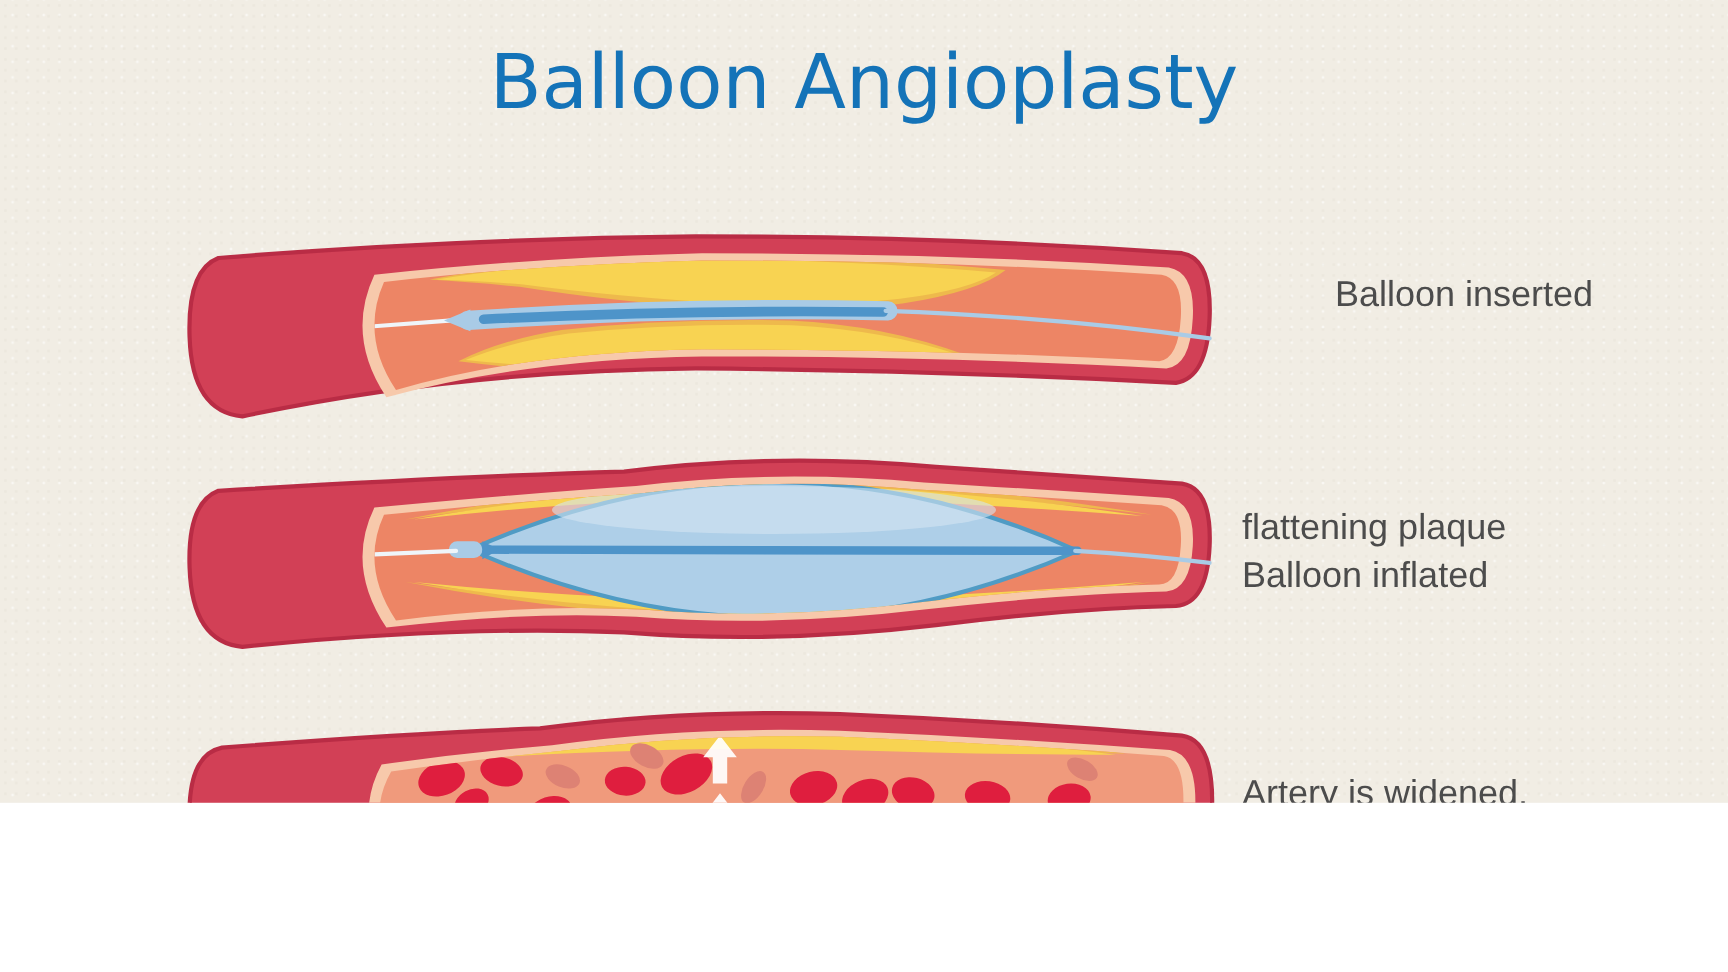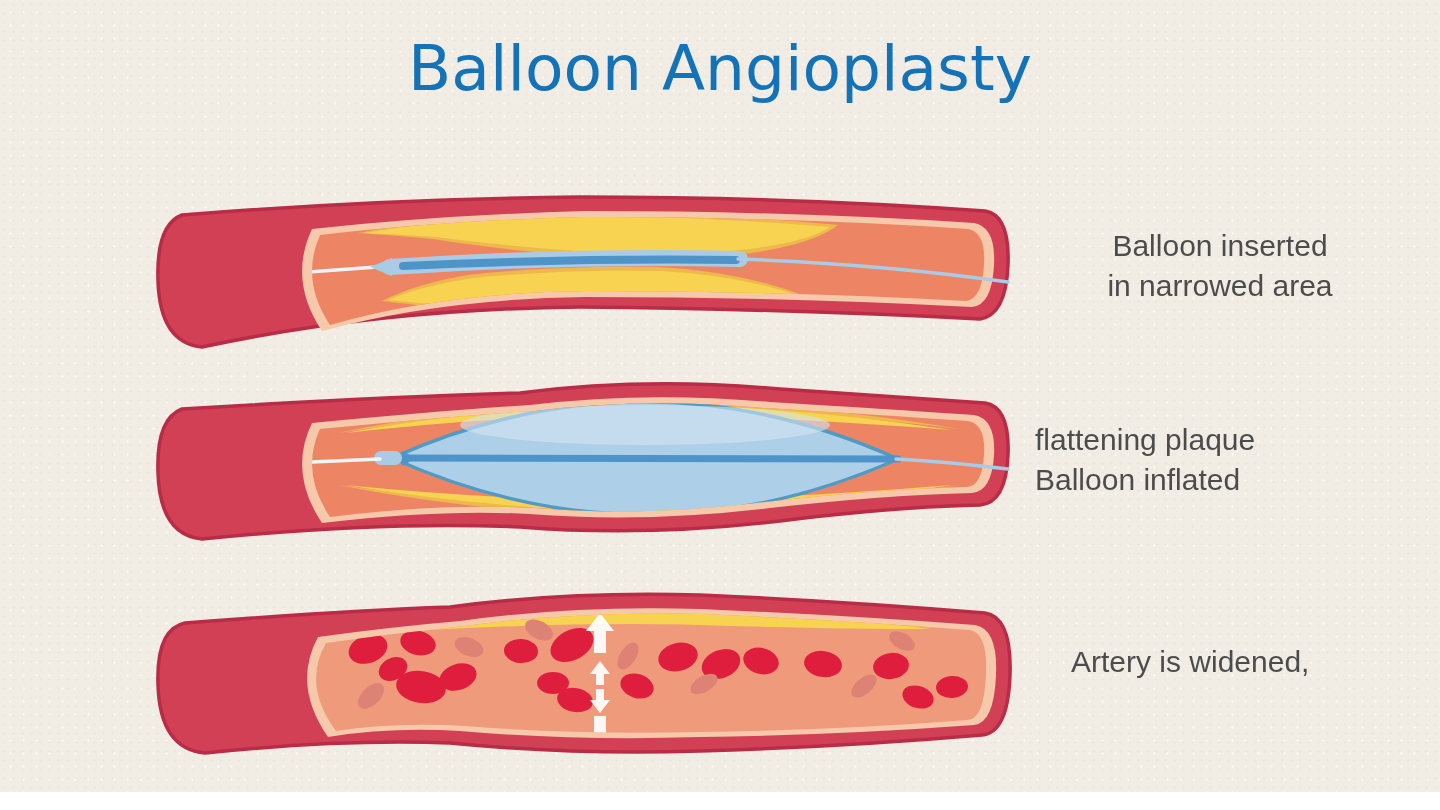--- a/index.html
+++ b/index.html
@@ -9,21 +9,21 @@
     --plaque-yellow:#f8d352; --plaque-gold:#eeb94c;
     --catheter-blue:#4e94c9; --catheter-sheath:#a9cbe6;
     --balloon-fill:#aecfe8; --balloon-outline:#509bc4; --balloon-highlight:#d4e5f2;
     --wire-light:#eff5fa; --blood-cell-red:#df1e3e; --blood-cell-muted:#dd8274;
     --arrow-white:#ffffff;
   }
   *{margin:0;padding:0;box-sizing:border-box;}
   html,body{width:100%;height:100%;}
   body{font-family:"Liberation Sans",sans-serif;}
   .page{
-    position:relative;width:1440px;height:792px;overflow:hidden;
+    position:relative;width:1440px;height:669px;overflow:hidden;
     background-color:var(--background);
     background-image:
       radial-gradient(rgba(160,150,130,0.06) 1px, transparent 1.4px),
       radial-gradient(rgba(255,255,255,0.55) 1px, transparent 1.4px);
     background-size:9px 9px,13px 13px;
     background-position:0 0,4px 6px;
   }
   .title{
     position:absolute;top:32px;left:0;right:0;text-align:center;
     font-family:"DejaVu Sans",sans-serif;font-weight:400;
@@ -32,21 +32,21 @@
   .stage-figure{position:absolute;width:880px;height:180px;}
   .fig-1{left:140px;top:185px;}
   .fig-2{left:140px;top:375px;}
   .fig-3{left:140px;top:583px;}
   .caption{
     position:absolute;left:1035px;width:370px;
     font-size:30px;line-height:40px;color:var(--label-gray);
   }
   .cap-1{top:226px;text-align:center;}
   .cap-2{top:420px;}
-  .cap-3{top:642px;margin-left:36px;}
+  .cap-3{top:642px;}
   
   .artery-outer{fill:var(--artery-red);stroke:var(--artery-red-dark);stroke-width:3.5;}
   .artery-rim{fill:var(--artery-rim);}
   .artery-lumen{fill:var(--lumen-salmon);}
   .artery-lumen-light{fill:var(--lumen-salmon-light);}
   .plaque{fill:var(--plaque-yellow);}
   .plaque-gold{fill:var(--plaque-gold);}
   .sheath{stroke:var(--catheter-sheath);fill:none;stroke-linecap:round;}
   .shaft{stroke:var(--catheter-blue);fill:none;stroke-linecap:round;}
   .wire-light{stroke:var(--wire-light);fill:none;stroke-linecap:round;}
@@ -86,21 +86,20 @@
         <path class="wire-light" stroke-width="3.5" d="M 170,87 L 237,82"></path>
         <polygon class="tip" points="230,82 252,73 252,91"></polygon>
         <path class="sheath" stroke-width="16" d="M 250,82 Q 430,70 600,74"></path>
         <path class="shaft" stroke-width="8" d="M 263,81 Q 430,73 596,75"></path>
       </g>
     </g>
     <path class="wire-blue" stroke-width="3.5" d="M 598,74 Q 740,79 868,97"></path>
   </svg>
   <div class="caption cap-1">
     <div>Balloon inserted</div>
-    <div>in narrowed area</div>
   </div>
 
   <svg class="stage-figure fig-2" viewBox="0 0 880 180">
     <defs>
       <clipPath id="lumen-clip-2">
         <path d="M 180,54 Q 300,42 395,36 Q 505,22 625,33 Q 740,40 828,46 Q 846,49 844,80 Q 842,112 826,112 Q 740,114 625,127 Q 505,142 395,133 Q 300,128 190,142 Q 160,97 180,54 Z"></path>
       </clipPath>
     </defs>
     <path class="artery-outer" d="M 42,34 Q 240,22 380,18 Q 505,2 640,14 Q 760,22 845,28 Q 870,32 868,80 Q 866,128 840,130 Q 750,132 640,146 Q 505,162 380,152 Q 240,146 62,164 Q 20,160 18,98 Q 16,44 42,34 Z"></path>
     <path class="artery-rim" d="M 172,48 Q 300,36 390,30 Q 505,16 630,27 Q 745,34 834,40 Q 856,44 854,80 Q 852,116 832,118 Q 745,120 630,133 Q 505,148 390,139 Q 300,134 182,148 Q 148,97 172,48 Z"></path>

